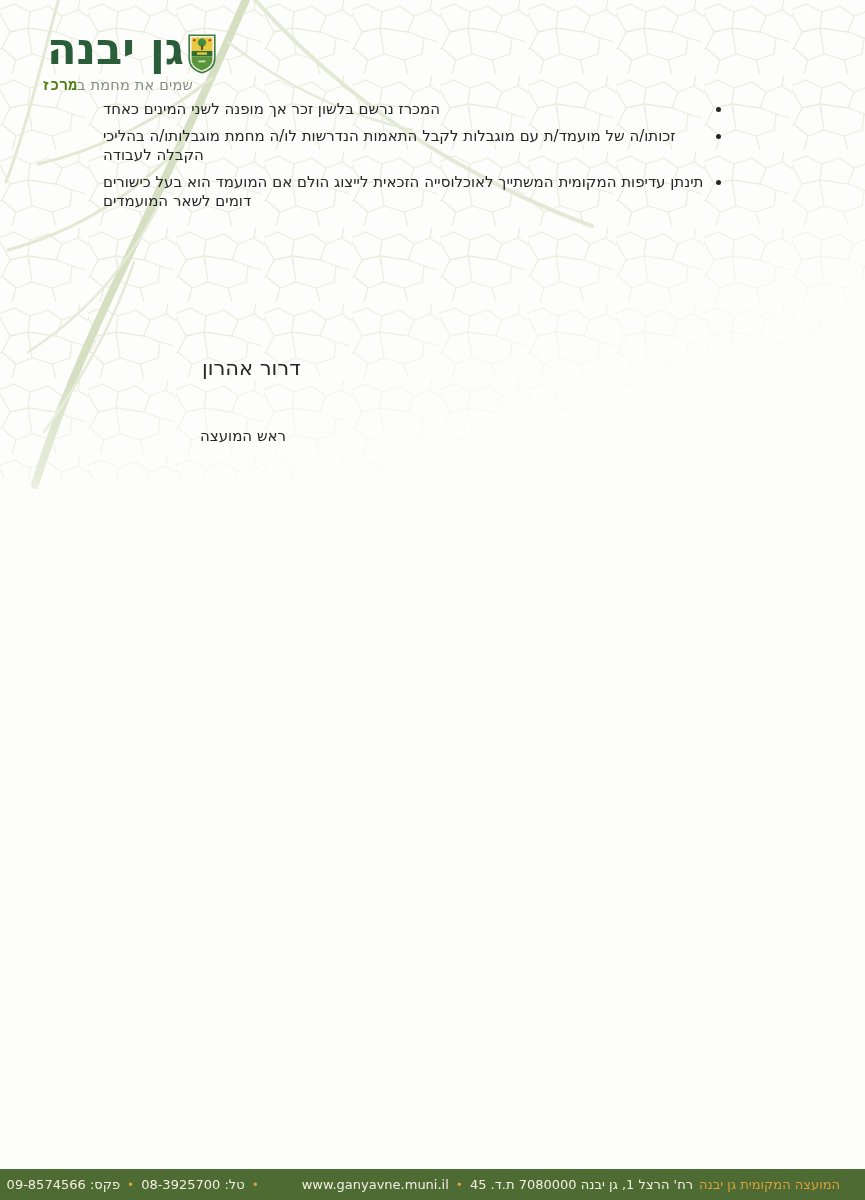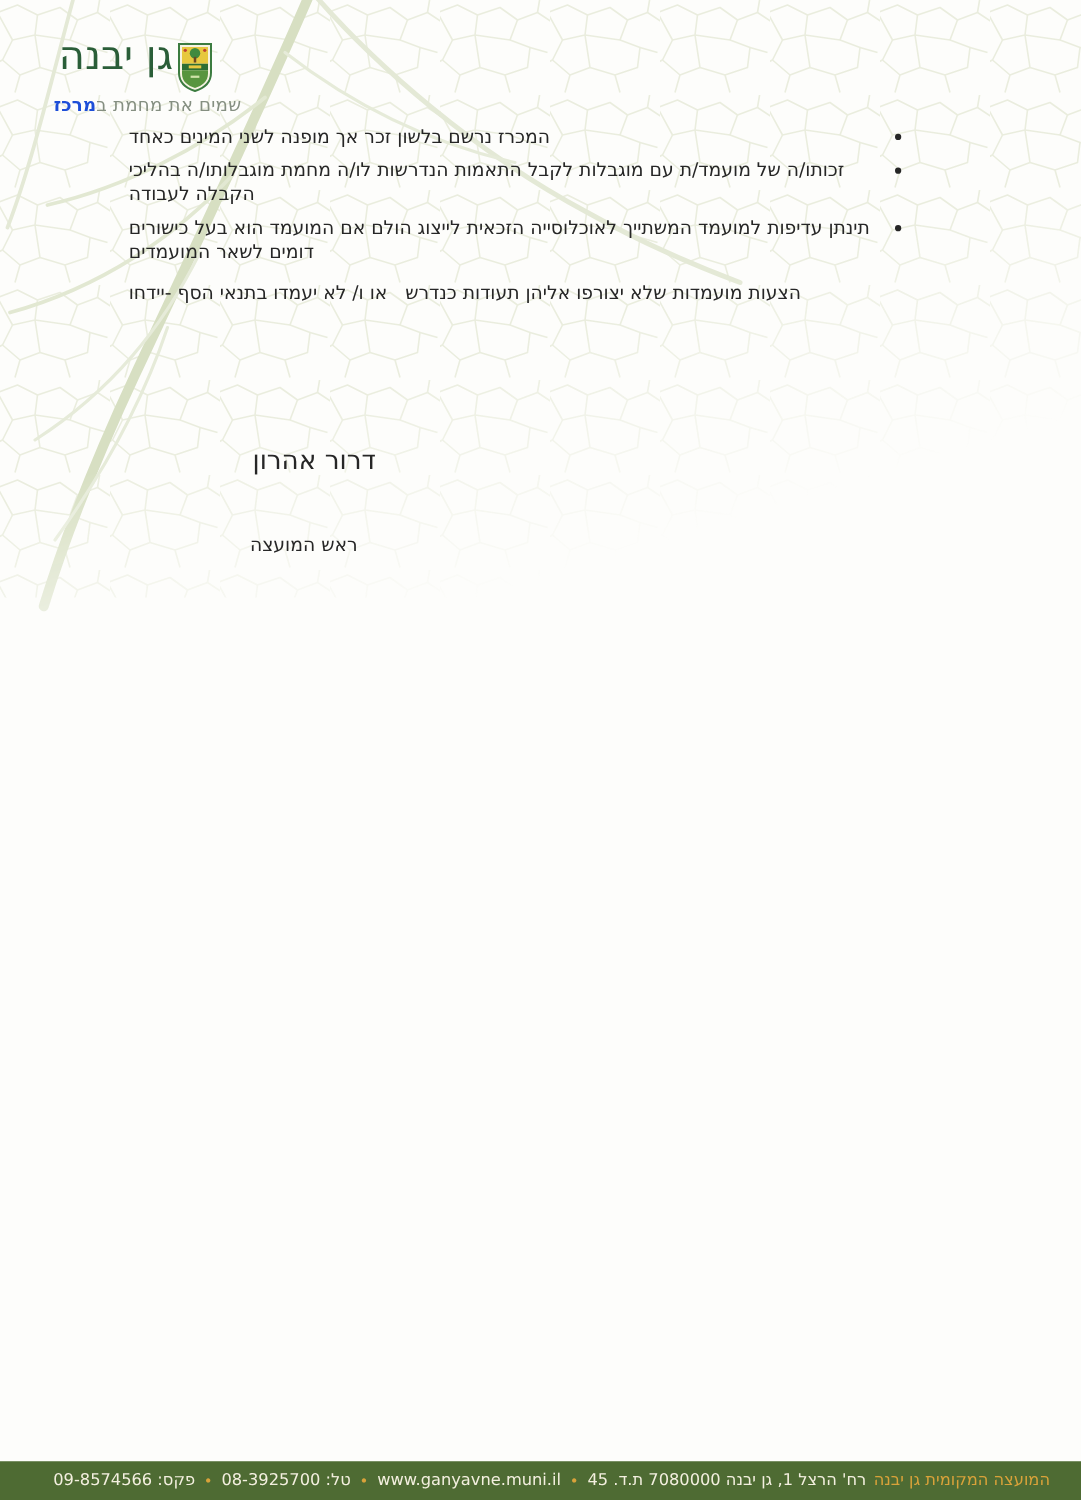--- a/index.html
+++ b/index.html
@@ -11,29 +11,29 @@
     overflow:hidden;
     font-family:"DejaVu Sans",sans-serif;
     color:#262626;
   }
   .watermark{position:absolute;top:0;left:0;pointer-events:none;}
 
   
   .logo{position:absolute;top:28px;left:47px;width:220px;}
   .logo-row{display:flex;flex-direction:row;align-items:flex-start;}
   .logo-title{
-    font-size:32px;font-weight:normal;color:#2a5e38;
+    font-size:43px;font-weight:bold;color:#2a5e38;
     line-height:1.0;direction:rtl;letter-spacing:0px;
   }
   .crest{margin-left:4px;margin-top:6px;flex:0 0 auto;}
   .tagline{
     margin-top:3px;direction:rtl;text-align:right;width:146px;
     font-size:14.5px;color:#858f81;letter-spacing:.2px;white-space:nowrap;
   }
-  .tagline b{color:#1d4ed8;}
+  .tagline b{color:#4d7c0f;font-family:Liberation Mono, monospace;}
 
   
   .body-text{
     position:absolute;top:100px;right:122px;width:640px;
     direction:rtl;text-align:left;
     font-size:15px;line-height:1.3;
   }
   .body-text ul{margin:0;padding:0 38px 0 0;}
   .body-text li{margin:0 0 7px 0;}
   .closing{margin:13px 0 0 0;white-space:pre-wrap;}
@@ -47,21 +47,21 @@
     position:absolute;bottom:0;left:0;width:865px;height:31px;
     background:#4e6b33;
     direction:rtl;text-align:right;
     display:flex;flex-direction:row;align-items:center;
     padding-right:25px;box-sizing:border-box;
     font-size:13px;color:#f3efdf;white-space:nowrap;
   }
   .footer .gold{color:#d9a23a;}
   .footer .org{font-weight:normal;margin-left:6px;}
   .footer .sep{margin:0 7px;font-size:12px;}
-  .footer .site{direction:ltr;unicode-bidi:embed;}
+  .footer .site{direction:ltr;unicode-bidi:embed;margin-left:36px;}
 </style>
 </head>
 <body>
 
 <div class="page">
 
   <svg class="watermark" width="865" height="490" viewBox="0 0 865 490" aria-hidden="true">
     <defs>
       <pattern id="crk" width="88" height="76" patternUnits="userSpaceOnUse">
         <g fill="none" stroke="#eaedde" stroke-width="1.3" stroke-linejoin="round">
@@ -119,23 +119,22 @@
     </div>
     <div class="tagline">
       <span>שמים את מחמת ב</span><b>מרכז</b>
     </div>
   </header>
 
   <main class="body-text" dir="rtl">
     <ul>
       <li>המכרז נרשם בלשון זכר אך מופנה לשני המינים כאחד</li>
       <li>זכותו/ה של מועמד/ת עם מוגבלות לקבל התאמות הנדרשות לו/ה מחמת מוגבלותו/ה בהליכי הקבלה לעבודה</li>
-      <li>תינתן עדיפות למועמד המשתייך לאוכלוסייה הזכאית לייצוג הולם אם המועמד הוא בעל כישורים דומים לשאר המועמדים</li>
+      <li>תינתן עדיפות המקומית המשתייך לאוכלוסייה הזכאית לייצוג הולם אם המועמד הוא בעל כישורים דומים לשאר המועמדים</li>
     </ul>
-    <p class="closing">הצעות מועמדות שלא יצורפו אליהן תעודות כנדרש   או ו/ לא יעמדו בתנאי הסף -יידחו</p>
   </main>
 
   <div class="sig-name">דרור אהרון</div>
   <div class="sig-title">ראש המועצה</div>
 
   <footer class="footer">
     <span class="gold org">המועצה המקומית גן יבנה</span>
     <span>רח' הרצל 1, גן יבנה 7080000 ת.ד. 45</span>
     <span class="gold sep">•</span>
     <span class="site">www.ganyavne.muni.il</span>

